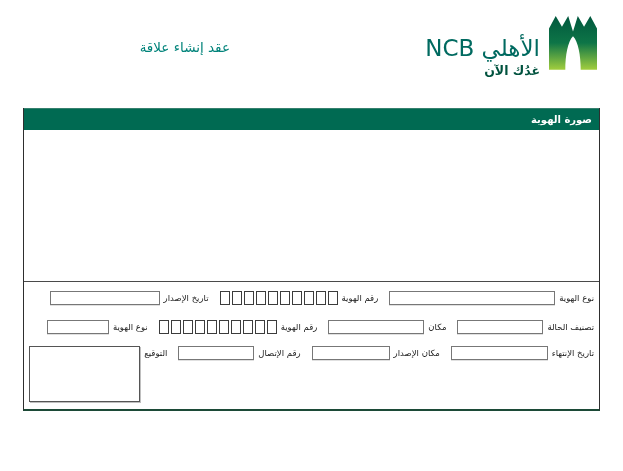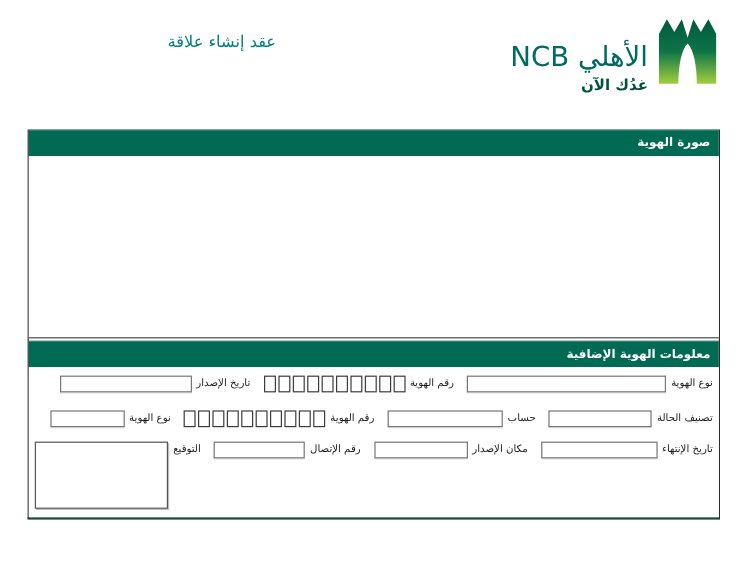--- a/index.html
+++ b/index.html
@@ -6,21 +6,21 @@
   html,body { width: 623px; height: 471px; background: #fff; overflow: hidden; }
   body { font-family: "DejaVu Sans", "Liberation Sans", sans-serif; direction: rtl; }
 
   
   .header { display: flex; justify-content: space-between; padding: 14px 26px 0 22px; height: 102px; }
   .logo-block { display: flex; gap: 9px; align-items: flex-start; }
   .logo-icon svg { display: block; }
   .logo-text { display: flex; flex-direction: column; align-items: flex-start; margin-top: 22px; text-align: right; }
   .wordmark { font-size: 23px; color: var(--wordmark_color); letter-spacing: 0; line-height: 1.1; }
   .tagline { font-size: 12.5px; font-weight: bold; color: var(--tagline_color); margin-top: 2px; align-self: flex-start; }
-  .doc-title { margin-top: 10px; width: 208px; text-align: right; color: var(--title_teal);
+  .doc-title { margin-top: 22px; width: 208px; text-align: right; color: var(--title_teal);
                font-size: 13.5px; line-height: 1.7; font-weight: 500; }
 
   
   .form { margin: 6px 23px 0 11px; width: 577px;
           border-left: 1px solid var(--form_border); border-right: 1px solid var(--form_border);
           border-bottom: 2px solid var(--form_bottom); background: #fff; }
   .bar { height: 22px; line-height: 22px; background: var(--brand_green); color: #fff;
          font-size: 10px; font-weight: bold; padding: 0 7px; text-align: right;
          border-top: 1px solid var(--bar_edge); }
   .photo-box { height: 152px; background: #fff; border-bottom: 1px solid #4a4a4a; margin-bottom: 2px; }
@@ -66,21 +66,20 @@
   <div class="doc-title">
     <div>عقد إنشاء علاقة</div>
   </div>
 </div>
 
 <div class="form">
 
   <div class="bar">صورة الهوية</div>
   <div class="photo-box"></div>
 
-  <div class="bar">معلومات الهوية الإضافية</div>
   <div class="row">
     <span class="lbl">نوع الهوية</span>
     <input class="fld w170" type="text" style="">
     <span class="gap"></span>
     <span class="lbl">رقم الهوية</span>
     <span class="charboxes">
         <span class="cbox"></span>
         <span class="cbox"></span>
         <span class="cbox"></span>
         <span class="cbox"></span>
@@ -93,21 +92,21 @@
       </span>
     <span class="gap"></span>
     <span class="lbl">تاريخ الإصدار</span>
     <input class="fld w110" type="text" style="">
   </div>
 
   <div class="row">
     <span class="lbl">تصنيف الحالة</span>
     <input class="fld w85" type="text" style="">
     <span class="gap"></span>
-    <span class="lbl">حساب</span>
+    <span class="lbl">مكان</span>
     <input class="fld w95" type="text" style="">
     <span class="gap"></span>
     <span class="lbl">رقم الهوية</span>
     <span class="charboxes">
         <span class="cbox"></span>
         <span class="cbox"></span>
         <span class="cbox"></span>
         <span class="cbox"></span>
         <span class="cbox"></span>
         <span class="cbox"></span>

